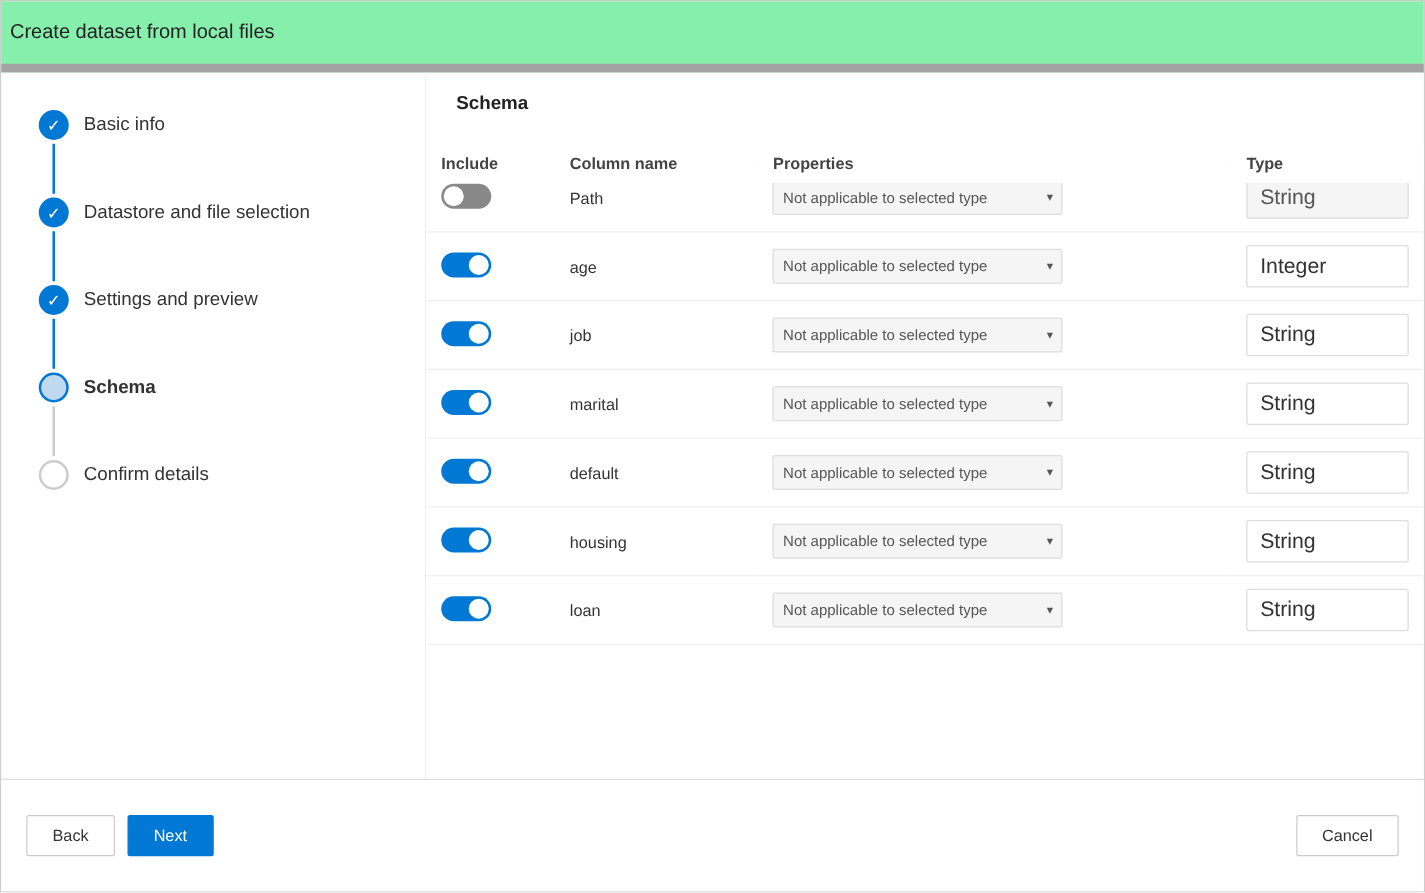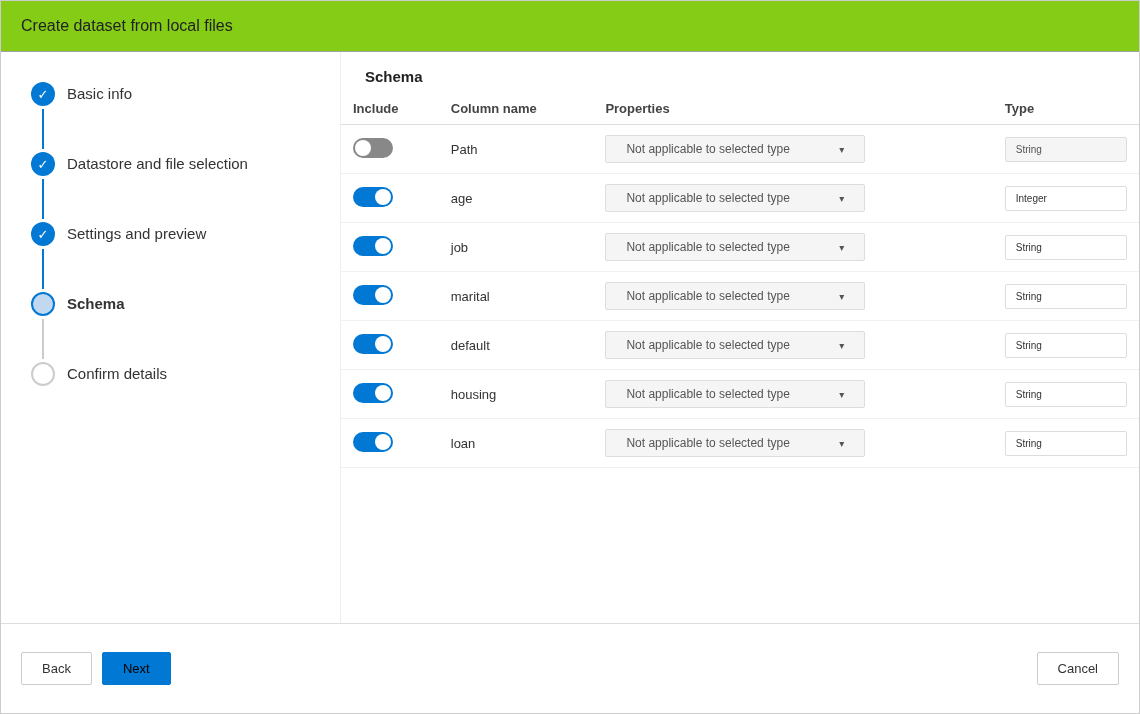--- a/index.html
+++ b/index.html
@@ -8,23 +8,23 @@
     .main-container {
       width: 1140px;
       height: 714px;
       background: #fff;
       border: 1px solid #ccc;
       display: flex;
       flex-direction: column;
     }
 
     .title-bar {
-      padding: 16px 20px;
-      border-bottom: 1px solid #a3a3a3;
-      background: #84cc16;
+      padding: 16px 7px;
+      border-bottom: 7px solid #a3a3a3;
+      background: #86efac;
     }
 
     .title-bar h1 {
       font-size: 16px;
       font-weight: 400;
       color: #222;
     }
 
     .content-area {
       display: flex;
@@ -134,21 +134,21 @@
     }
 
     .schema-table thead tr th {
       padding: 8px 12px;
       text-align: left;
       font-weight: 600;
       font-size: 13px;
       color: #444;
       border-bottom: 1px solid #ddd;
       position: sticky;
-      top: 0;
+      top: 16px;
       background: #fff;
     }
 
     .schema-table tbody tr {
       border-bottom: 1px solid #f0f0f0;
     }
 
     .schema-table tbody tr td {
       padding: 10px 12px;
       vertical-align: middle;
@@ -190,38 +190,38 @@
       left: 2px;
     }
 
     
     .props-dropdown {
       display: flex;
       align-items: center;
       background: #f5f5f5;
       border: 1px solid #ddd;
       border-radius: 2px;
-      padding: 6px 20px;
-      width: 260px;
+      padding: 6px 7px;
+      width: 232px;
       justify-content: space-between;
       color: #555;
       font-size: 12px;
     }
 
     .props-dropdown .chevron {
       font-size: 10px;
       color: #555;
     }
 
     
     .type-field {
       border: 1px solid #ddd;
       border-radius: 2px;
       padding: 6px 10px;
-      font-size: 10px;
+      font-size: 17px;
       color: #333;
       background: #fff;
       min-width: 80px;
     }
 
     .type-field.disabled {
       background: #f5f5f5;
       color: #555;
     }
 
@@ -245,21 +245,21 @@
       font-size: 13px;
       border-radius: 2px;
       cursor: pointer;
       border: 1px solid #ccc;
       background: #fff;
       color: #333;
     }
 
     .btn-primary {
       background: #0078d4;
-      color: #000000;
+      color: #ffffff;
       border: 1px solid #0078d4;
     }
 
     
     .schema-table-container::-webkit-scrollbar {
       width: 8px;
       height: 8px;
     }
     .schema-table-container::-webkit-scrollbar-thumb {
       background: #ccc;

